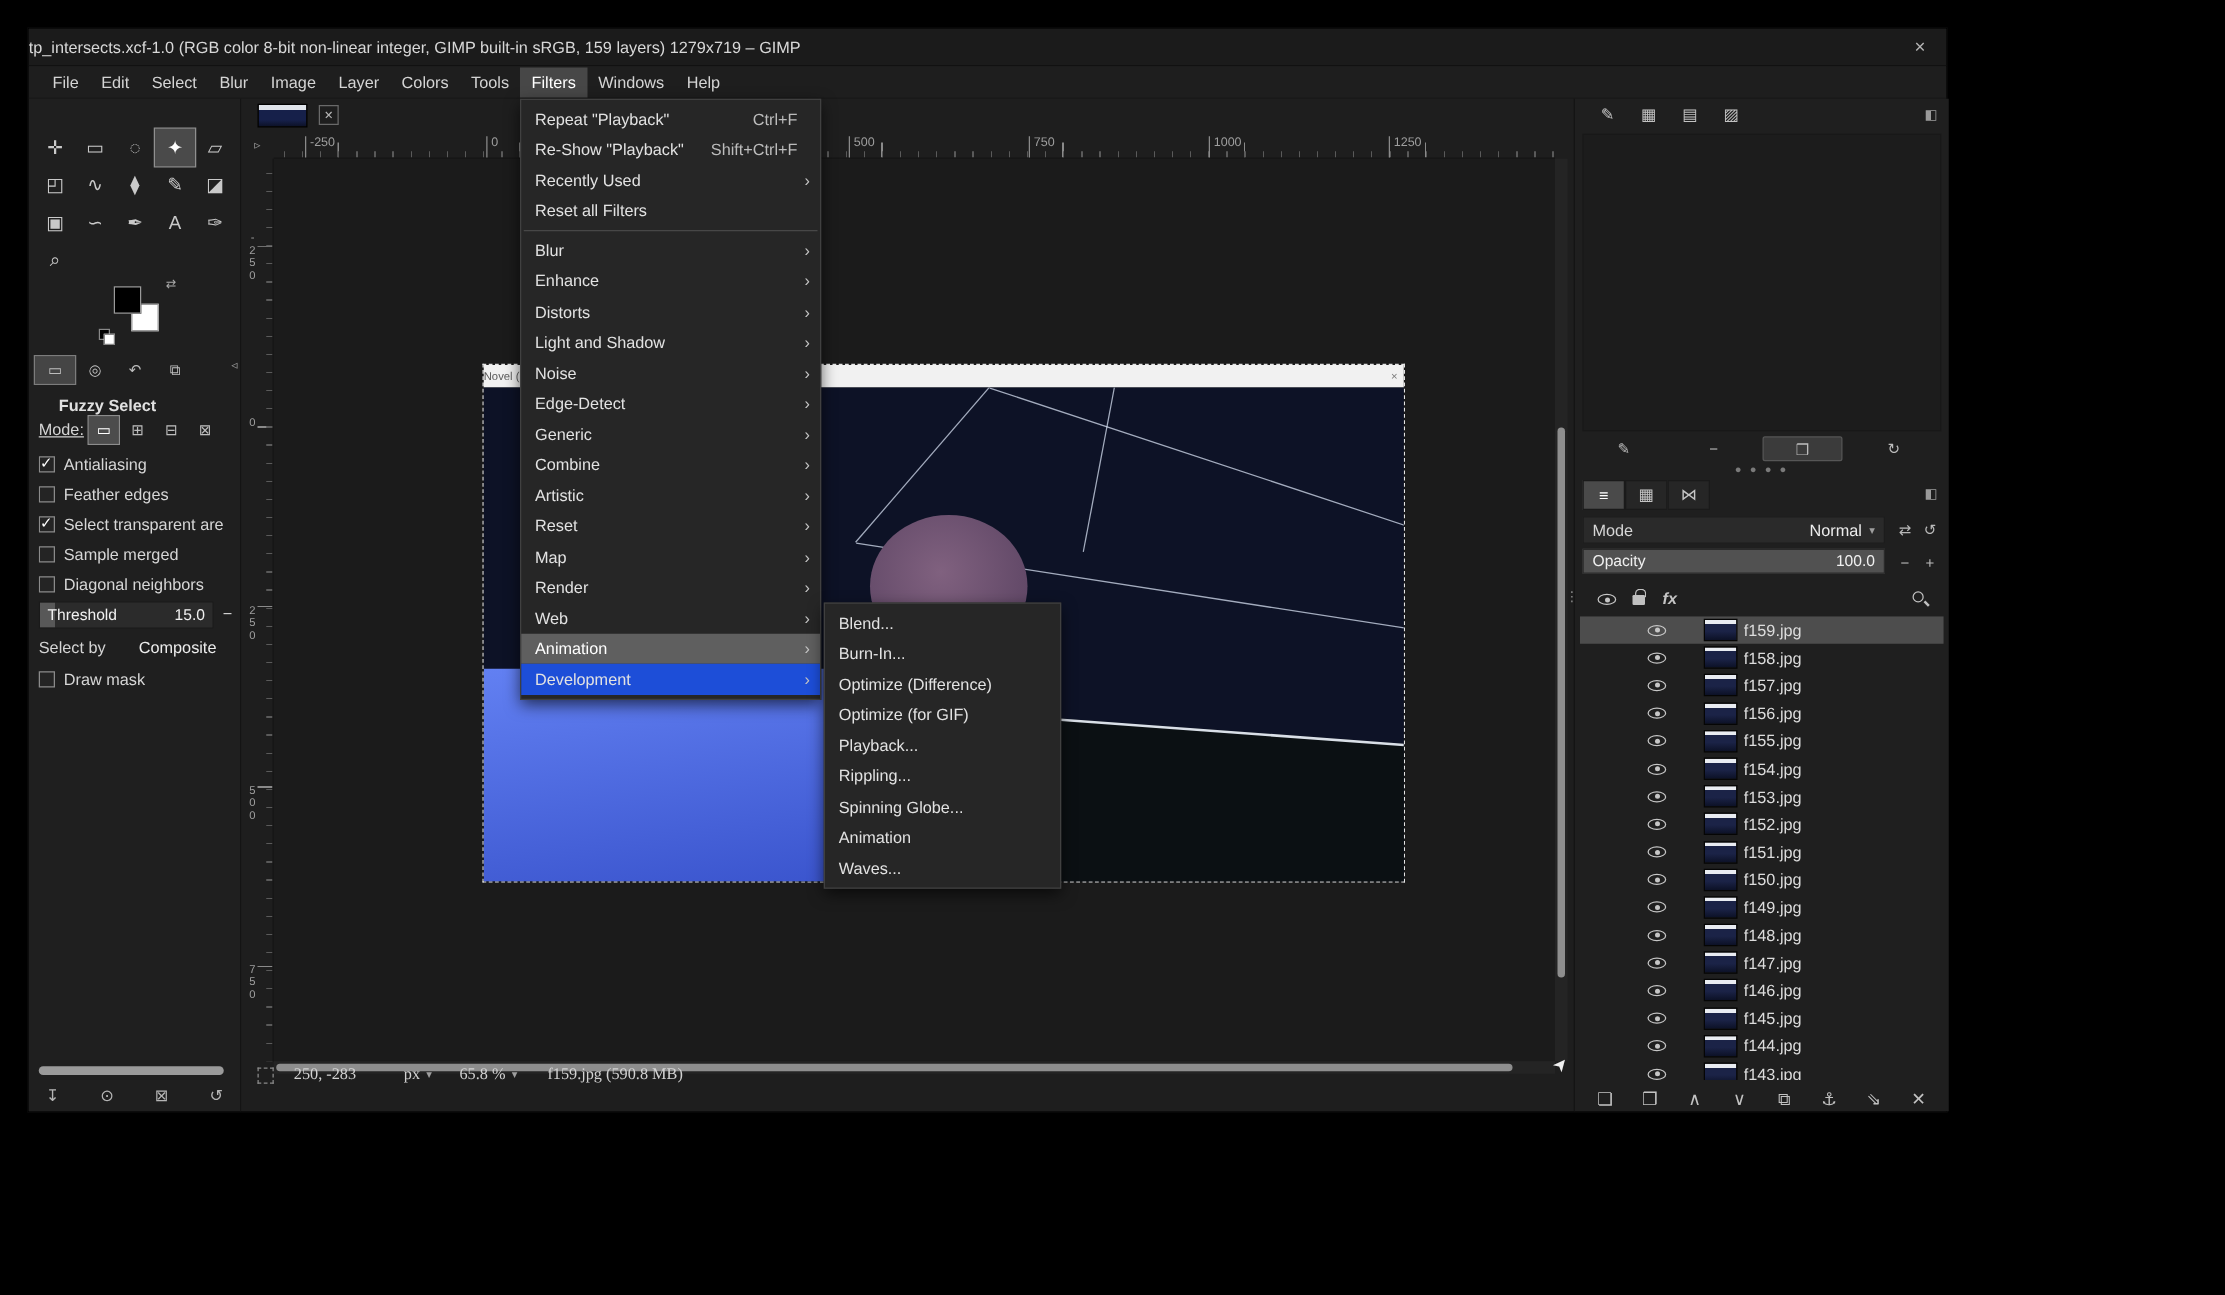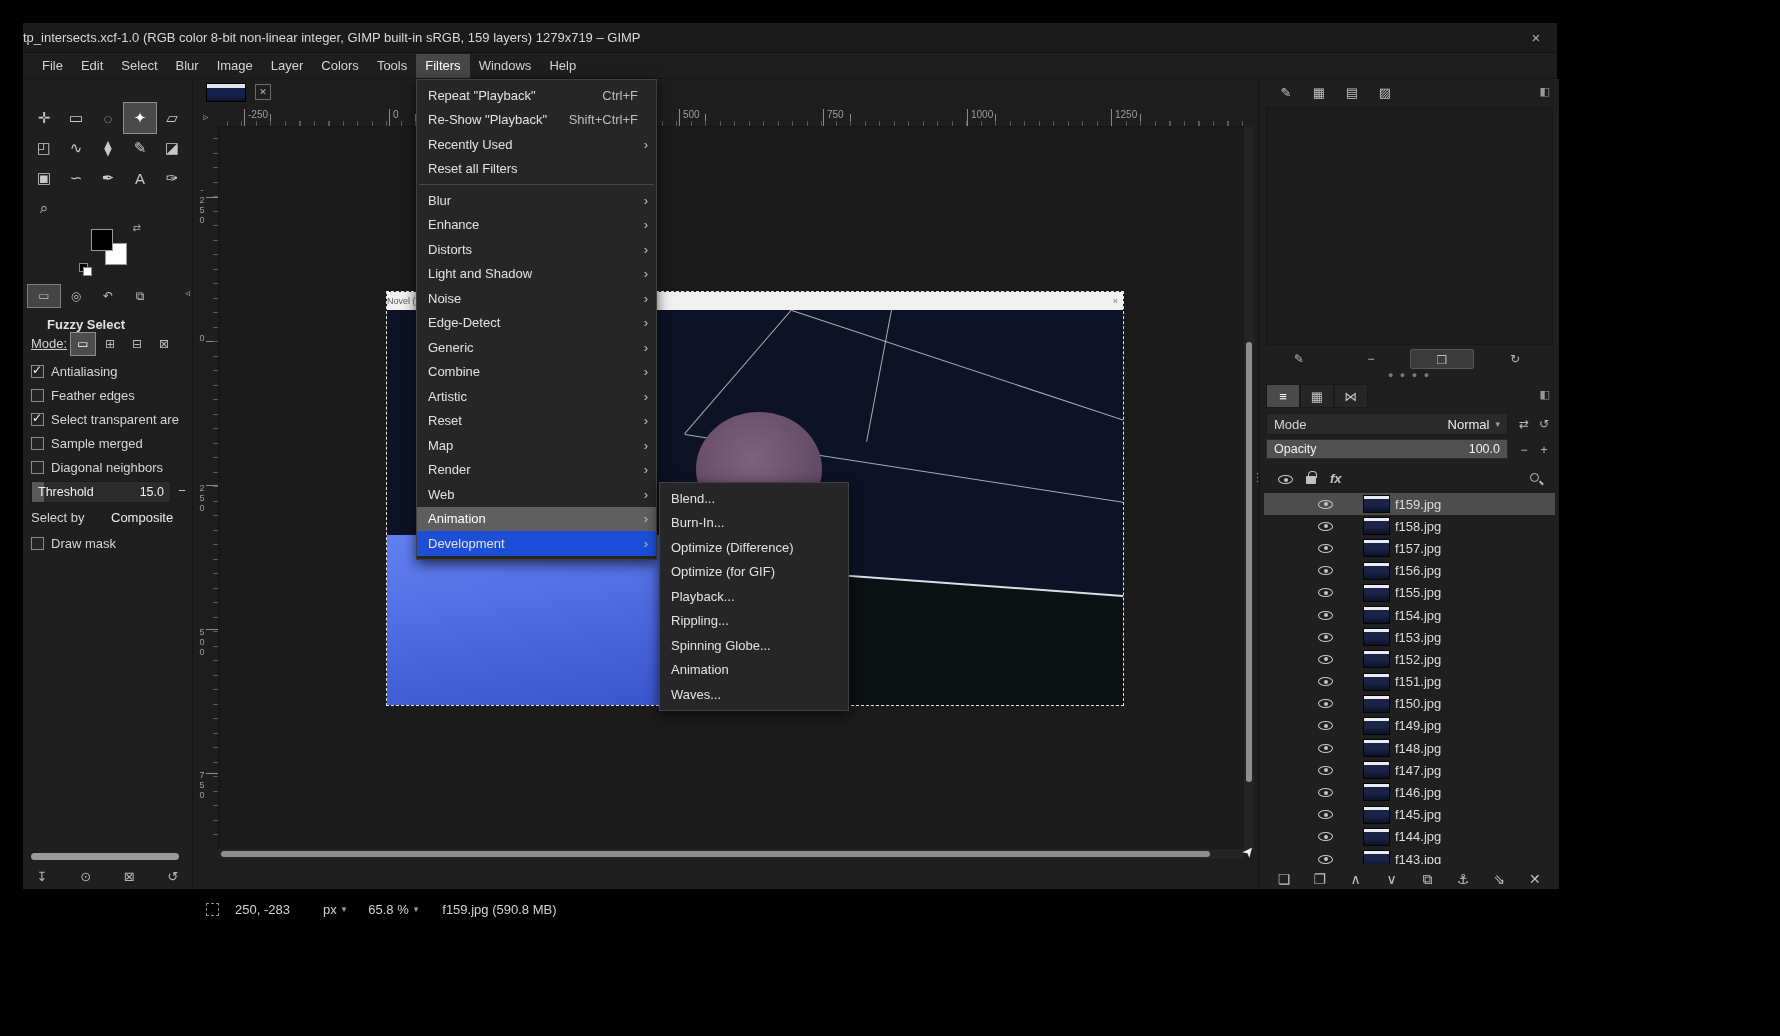--- a/index.html
+++ b/index.html
@@ -100,21 +100,21 @@
   .orb { position:absolute; left:309px; top:102px; width:126px; height:114px; border-radius:50%;
          background:radial-gradient(circle at 45% 40%,#80617f,#57405f); }
   .bump { position:absolute; left:312px; top:386px; width:46px; height:12px; background:#6b4e70;
           border-radius:50% 50% 0 0 / 100% 100% 0 0; }
 
   .vscroll { position:absolute; left:1051px; top:48px; width:10px; height:722px; background:#242424; }
   .vthumb { position:absolute; left:2px; top:215px; width:6px; height:440px; background:#8e8e8e; border-radius:3px; }
   .hscroll { position:absolute; left:26px; top:770px; width:1025px; height:10px; background:#242424; }
   .hthumb { position:absolute; left:2px; top:2px; right:34px; height:6px; background:#8e8e8e; border-radius:3px; }
   .nav-btn { position:absolute; left:1046px; top:764px; width:20px; height:18px; color:#f0f0f0; font-size:14px; transform:rotate(-50deg); text-align:center; }
-  .statusbar { position:absolute; left:0; right:0; top:814px; height:32px; display:flex; align-items:center; color:#d2d2d2; }
+  .statusbar { position:absolute; left:0; right:0; top:756px; height:32px; display:flex; align-items:flex-end; color:#d2d2d2;font-family:Liberation Serif, serif; }
   .qmask { margin-left:13px; width:13px; height:13px; border:1px dashed #8a8a8a; flex:none; }
   .st-pos { margin-left:16px; min-width:62px; }
   .combo { display:flex; align-items:center; gap:5px; }
   .combo .arr { font-size:9px; color:#9e9e9e; }
   .st-unit { margin-left:26px; }
   .st-zoom { margin-left:22px; }
   .st-file { margin-left:24px; }
 
   
   .docks { position:absolute; left:1236px; top:56px; width:300px; bottom:0; background:#1f1f1f; border-left:1px solid #141414; overflow:hidden; }

